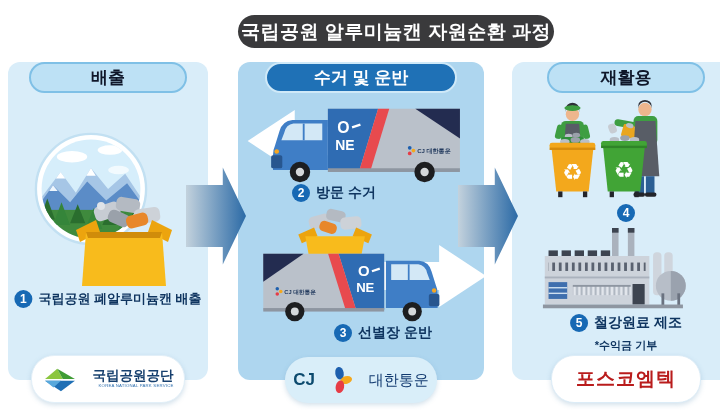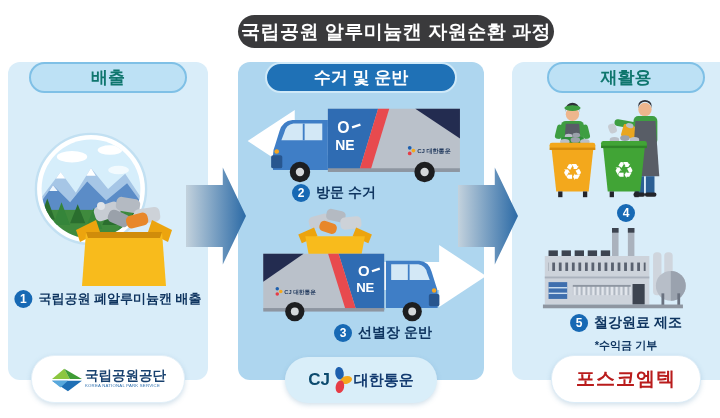--- a/index.html
+++ b/index.html
@@ -17,21 +17,21 @@
   .panel{position:absolute;top:62px;height:318px;border-radius:12px;}
   .p1{left:8px;width:200px;background:var(--side-panel-bg,#d9edf9);}
   .p2{left:238px;width:246px;background:var(--mid-panel-bg,#aed6ef);}
   .p3{left:512px;width:228px;background:var(--side-panel-bg,#d9edf9);}
 
   .panel-header{position:absolute;top:0;left:50%;transform:translateX(-50%);
     height:31px;border-radius:16px;box-sizing:border-box;
     display:flex;align-items:center;justify-content:center;
     font-weight:bold;font-size:17px;z-index:3;}
   .panel-header.light{width:158px;background:var(--light-header-bg,#bde1f5);
-    border:2px solid var(--light-header-border,#7fc0e6);color:#0f766e;}
+    border:2px solid var(--light-header-border,#7fc0e6);color:#0f172a;}
   .panel-header.dark{width:192px;background:var(--dark-header-bg,#1f71b6);
     border:2px solid #cfe9f8;color:#ffffff;}
 
   .ill{position:absolute;}
   .z1{z-index:1}.z2{z-index:2}
 
   
   .step-label{position:absolute;display:flex;align-items:center;gap:6px;
     color:var(--label-text,#0f3560);font-weight:bold;white-space:nowrap;z-index:3;}
   .badge{width:18px;height:18px;border-radius:50%;flex:none;
@@ -46,29 +46,29 @@
     font-size:11px;font-weight:bold;color:var(--label-text,#0f3560);
     white-space:nowrap;z-index:3;}
 
   
   .flow{position:absolute;top:166px;width:60px;height:100px;z-index:5;}
   .flow-a{left:186px;} .flow-b{left:458px;}
 
   
   .logo-pill{position:absolute;left:50%;transform:translateX(-50%);bottom:-23px;
     height:46px;border-radius:23px;display:flex;align-items:center;justify-content:center;
-    gap:1px;z-index:6;box-shadow:0 2px 5px rgba(110,155,190,.3);}
+    gap:16px;z-index:6;box-shadow:0 2px 5px rgba(110,155,190,.3);text-align:right;}
   .p1 .logo-pill{width:152px;background:#fff;border:1px solid #e2eff8;}
   .p2 .logo-pill{width:152px;background:#d9eef9;}
   .p3 .logo-pill{width:148px;background:#fff;border:1px solid #dcecf7;}
   .knps-text{display:flex;flex-direction:column;line-height:1.1;}
   .knps-name{font-size:13.5px;font-weight:bold;color:var(--logo-navy,#17406e);}
   .knps-sub{font-size:4.3px;color:#2e6fae;letter-spacing:.2px;}
   .cj-prefix{font-size:17px;font-weight:bold;color:#0c4a6e;}
-  .cj-name{font-size:15px;font-weight:bold;color:#123a70;}
+  .cj-name{font-size:15px;font-weight:normal;color:#123a70;}
   .posco-name{font-size:19px;font-weight:bold;color:#b91c1c;letter-spacing:1px;}
 </style>
 </head>
 <body>
 
 <div class="stage">
 
   <div class="title-pill">국립공원 알루미늄캔 자원순환 과정</div>
 
   <section class="panel p1">

